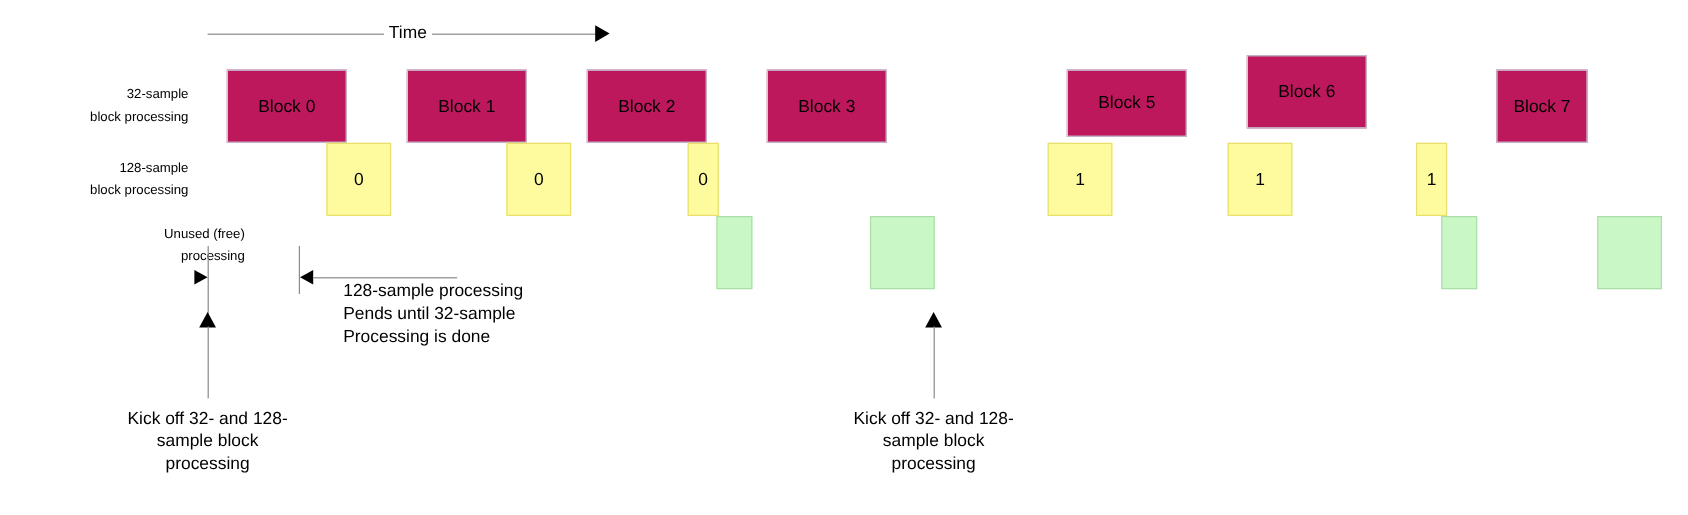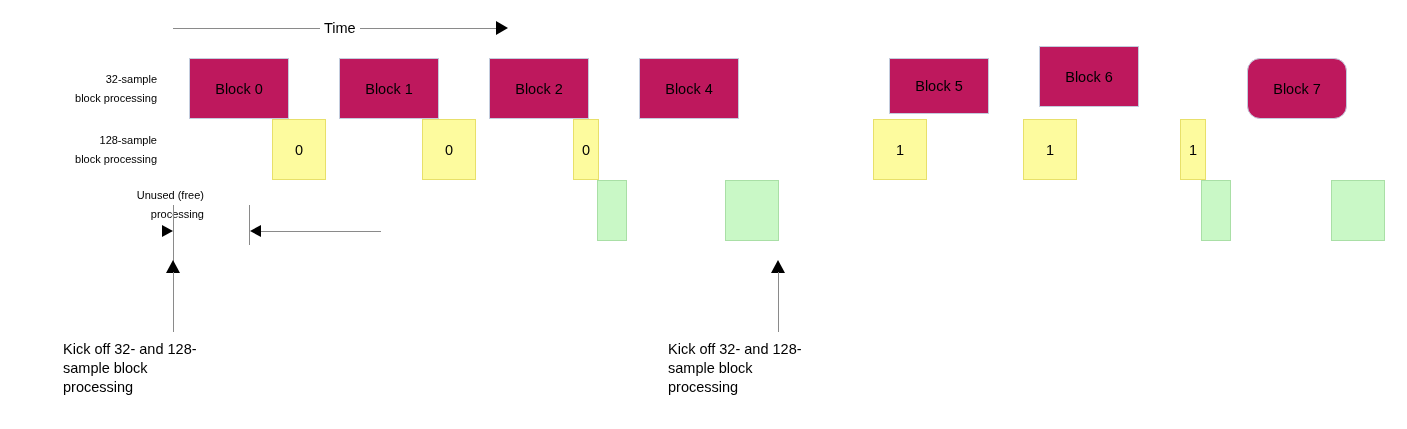--- a/index.html
+++ b/index.html
@@ -33,21 +33,21 @@
            border-top:6px solid transparent;border-bottom:6px solid transparent;
            border-left:11px solid #000;}
   .arrow-l{position:absolute;width:0;height:0;
            border-top:6px solid transparent;border-bottom:6px solid transparent;
            border-right:11px solid #000;}
   .arrow-u{position:absolute;width:0;height:0;
            border-left:7px solid transparent;border-right:7px solid transparent;
            border-bottom:13px solid #000;}
 
   .note{position:absolute;font-size:14.5px;line-height:19px;color:#000;white-space:pre-line;}
-  .note.center{text-align:left;}
+  .note.center{text-align:center;}
   .note.left{text-align:left;}
 </style>
 </head>
 <body>
 
 <div class="stage">
 
   <div class="axisline" style="left:173px;top:28px;width:325px;"></div>
   <div class="axisarrow" style="left:496px;top:21px;"></div>
   <div class="axislabel" style="left:320px;top:20px;">Time</div>
@@ -62,29 +62,29 @@
   <div class="blk blue" style="left:173px;top:58px;width:100px;height:61px;">
     <span>Block 0</span>
   </div>
   <div class="blk blue" style="left:323px;top:58px;width:100px;height:61px;">
     <span>Block 1</span>
   </div>
   <div class="blk blue" style="left:473px;top:58px;width:100px;height:61px;">
     <span>Block 2</span>
   </div>
   <div class="blk blue" style="left:623px;top:58px;width:100px;height:61px;">
-    <span>Block 4</span>
+    <span>Block 3</span>
   </div>
   <div class="blk blue" style="left:873px;top:58px;width:100px;height:56px;">
     <span>Block 5</span>
   </div>
   <div class="blk blue" style="left:1023px;top:46px;width:100px;height:61px;">
     <span>Block 6</span>
   </div>
-  <div class="blk blue" style="left:1231px;top:58px;width:100px;height:61px;border-radius:13px;">
+  <div class="blk blue" style="left:1231px;top:58px;width:76px;height:61px;">
     <span>Block 7</span>
   </div>
 
   <div class="blk yellow" style="left:272px;top:119px;width:54px;height:61px;">
     <span>0</span>
   </div>
   <div class="blk yellow" style="left:422px;top:119px;width:54px;height:61px;">
     <span>0</span>
   </div>
   <div class="blk yellow narrow" style="left:573px;top:119px;width:26px;height:61px;">
@@ -114,20 +114,23 @@
   </div>
 
   <div class="vtick" style="left:173px;top:205px;height:60px;"></div>
 
   <div class="vtick" style="left:249px;top:205px;height:40px;"></div>
 
   <div class="arrow-r" style="left:162px;top:225px;"></div>
   <div class="arrow-l" style="left:250px;top:225px;"></div>
   <div class="hrule" style="left:261px;top:231px;width:120px;"></div>
 
+  <div class="note left" style="left:286px;top:234px;width:230px;">128-sample processing
+Pends until 32-sample
+Processing is done</div>
 
   <div class="arrow-u" style="left:166px;top:260px;"></div>
   <div class="vtick" style="left:173px;top:272px;height:60px;"></div>
   <div class="note center" style="left:63px;top:340px;width:220px;">Kick off 32- and 128-
 sample block
 processing</div>
 
   <div class="arrow-u" style="left:771px;top:260px;"></div>
   <div class="vtick" style="left:778px;top:272px;height:60px;"></div>
   <div class="note center" style="left:668px;top:340px;width:220px;">Kick off 32- and 128-

